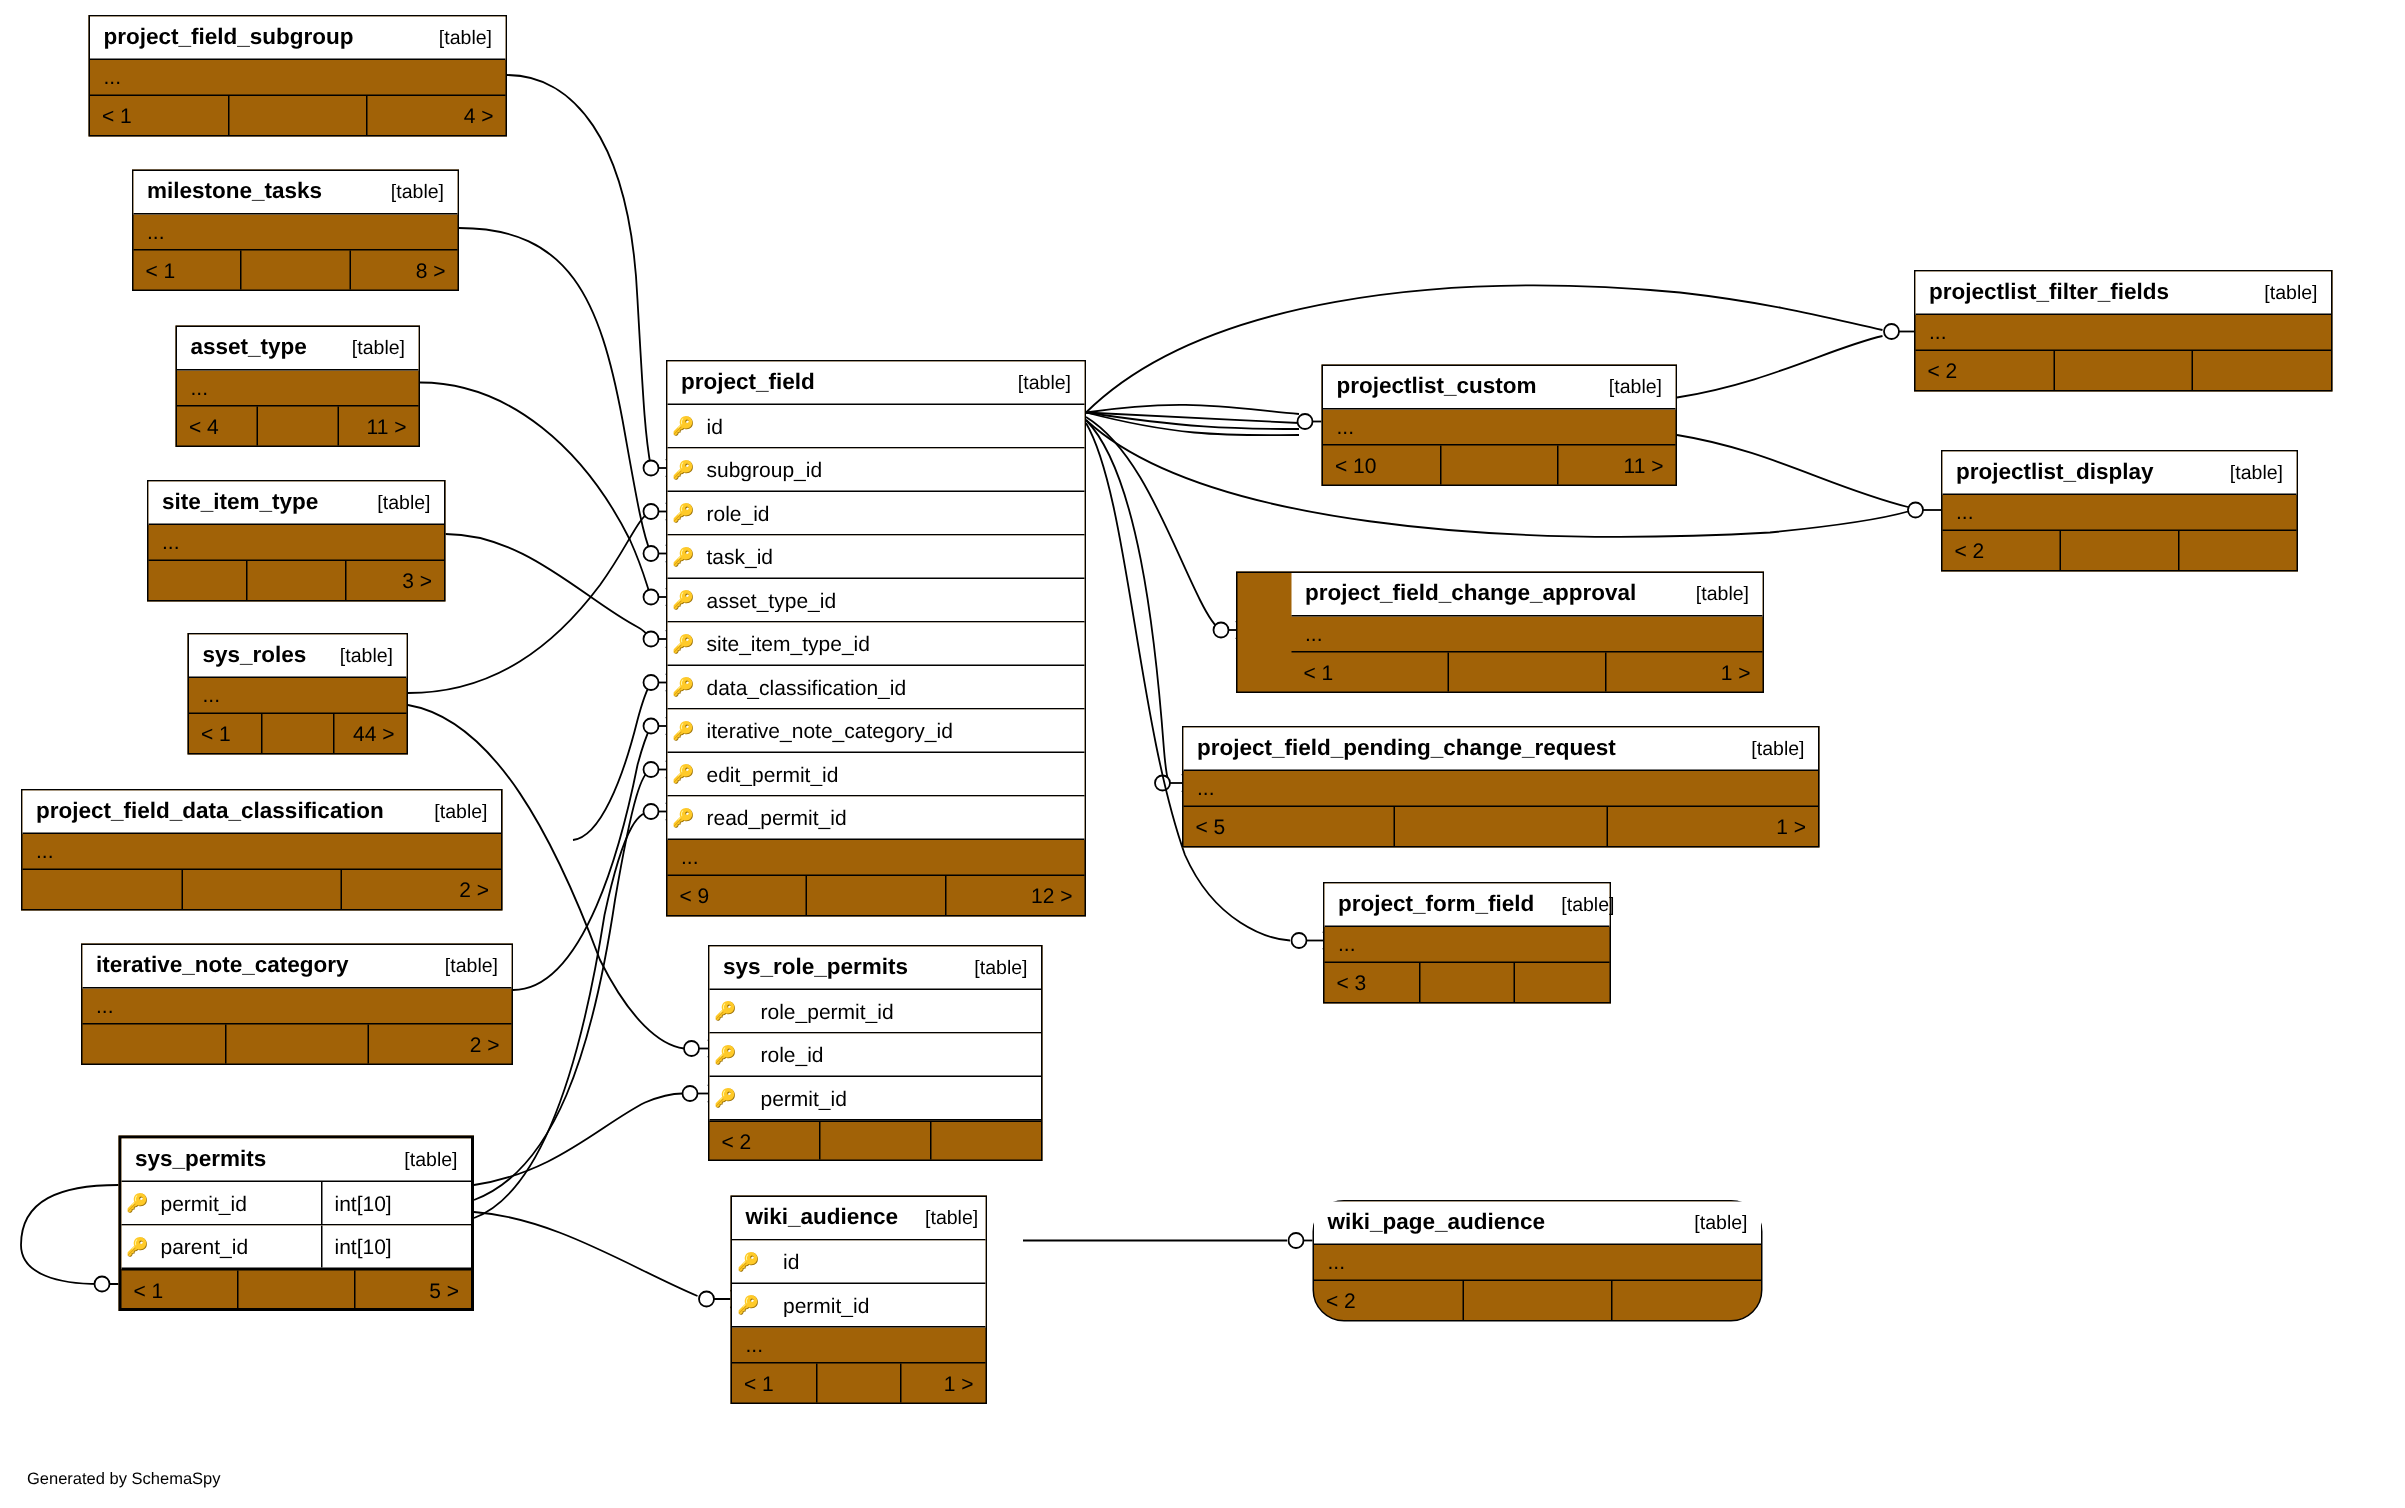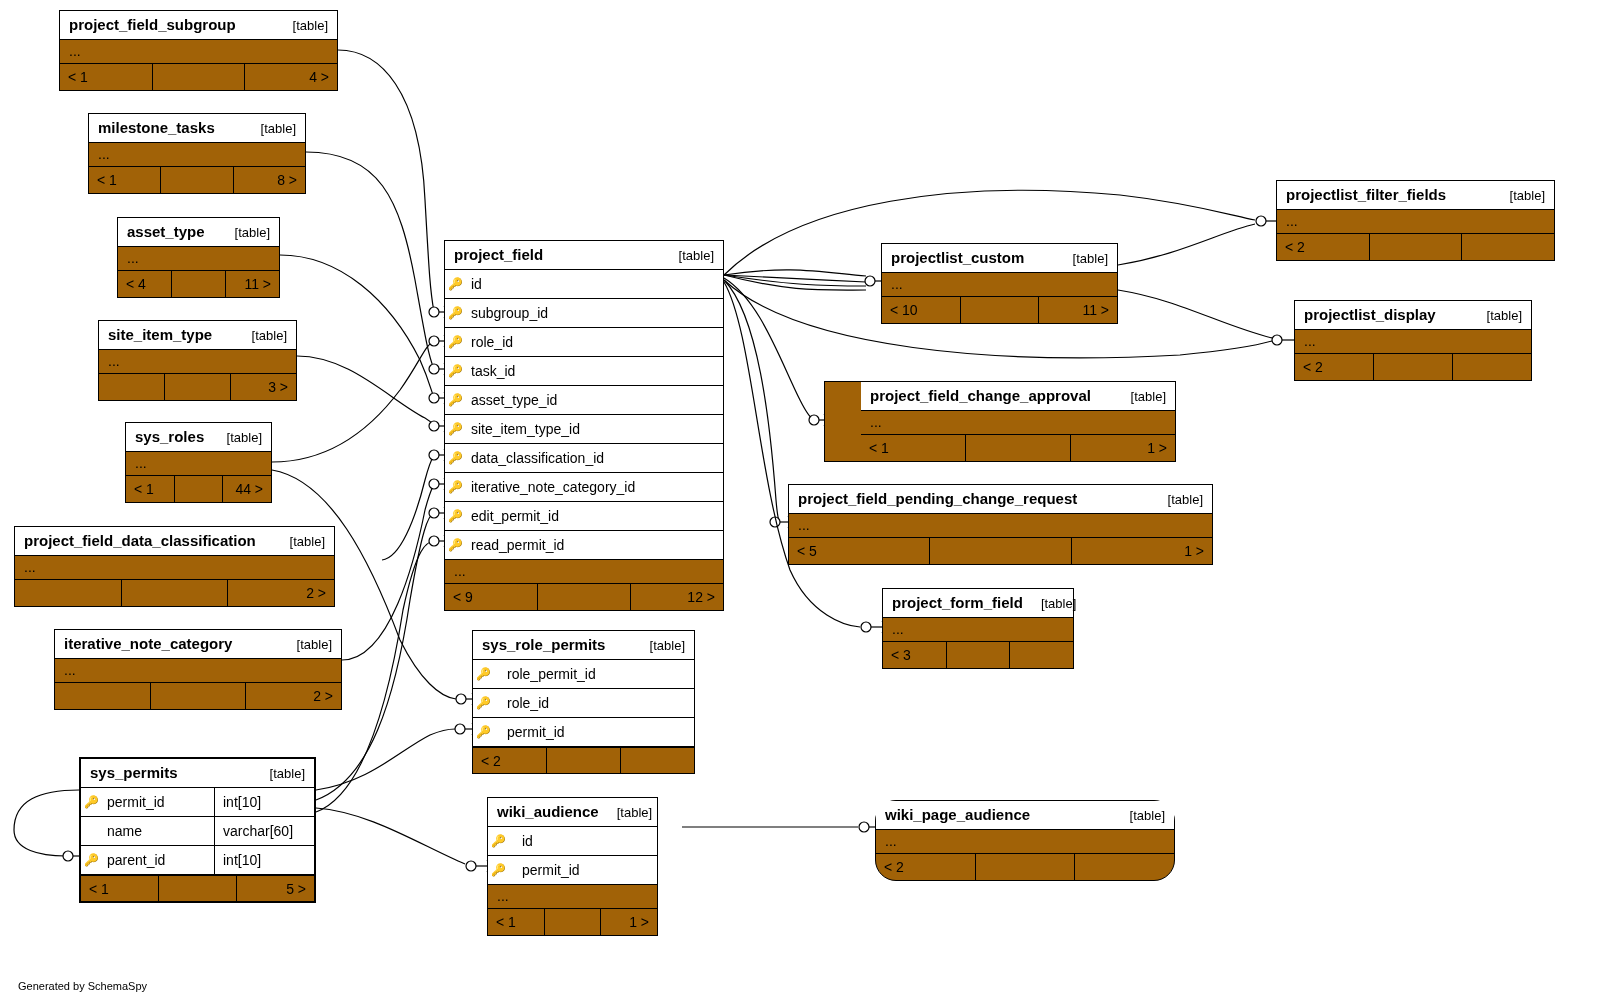--- a/index.html
+++ b/index.html
@@ -354,25 +354,20 @@
     <div class="tbl-header">
       <span class="tbl-name">sys_permits</span>
       <span class="tbl-tag">[table]</span>
     </div>
     <div class="row">
       <span class="key key-pk">🔑</span>
       <span class="col-name">permit_id</span>
       <span class="col-type" style="width:100px;">int[10]</span>
     </div>
     <div class="row">
-      <span class="key"></span>
-      <span class="col-name">name</span>
-      <span class="col-type" style="width:100px;">varchar[60]</span>
-    </div>
-    <div class="row">
       <span class="key key-fk">🔑</span>
       <span class="col-name">parent_id</span>
       <span class="col-type" style="width:100px;">int[10]</span>
     </div>
     <div class="footer-row" style="border-top:1px solid #000;">
       <div class="footer-cell left">&lt; 1</div>
       <div class="footer-cell left"></div>
       <div class="footer-cell right">5 &gt;</div>
     </div>
   </div>

